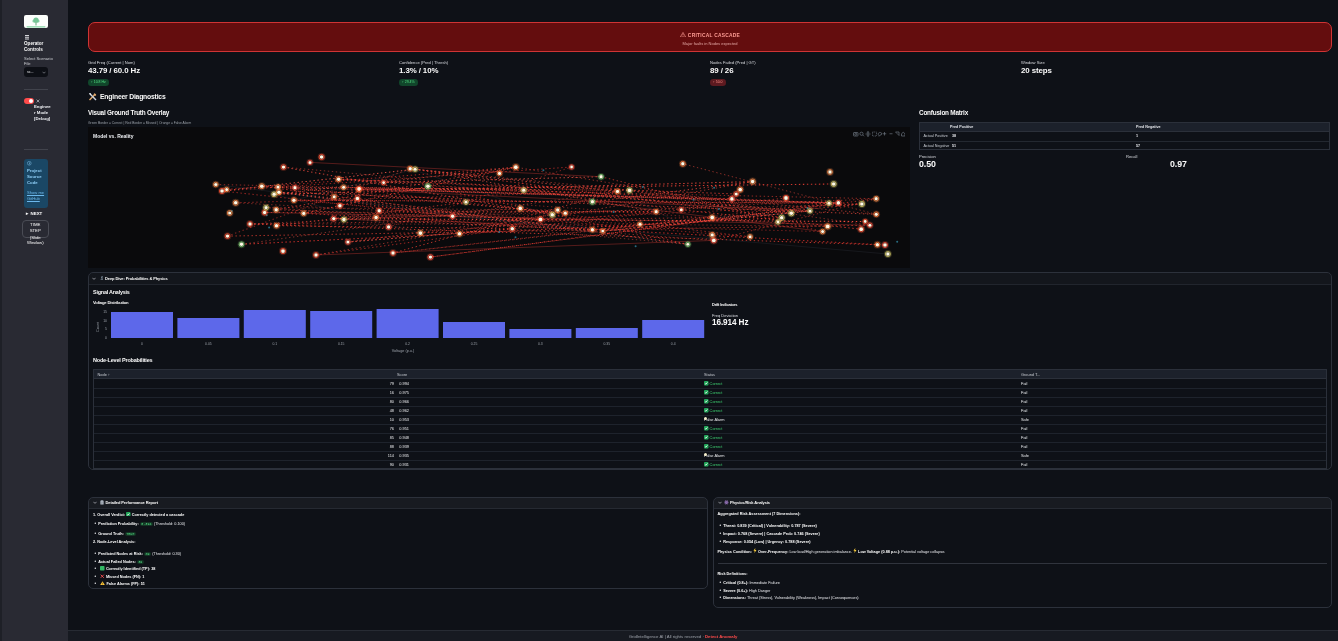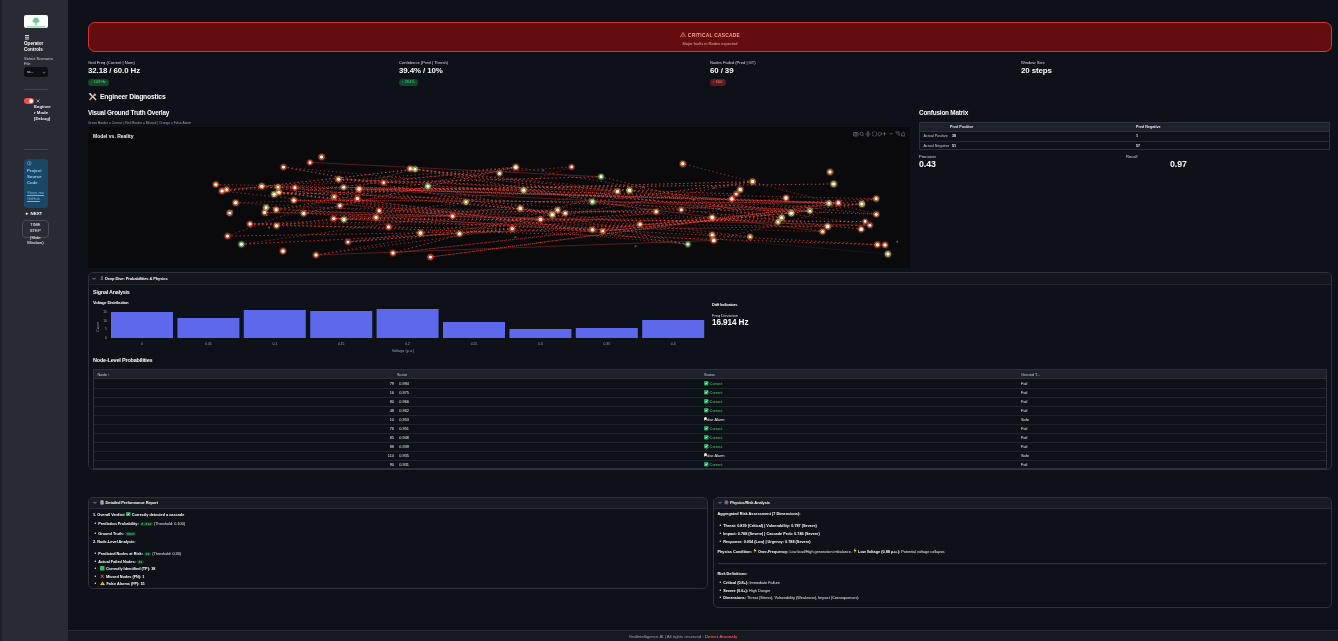--- a/index.html
+++ b/index.html
@@ -114,27 +114,27 @@
 <div id="banner">
   <div class="t"><svg class="ic" width="6" height="5.5" viewBox="0 0 12 11" style="margin-right:2px;">
         <path d="M6 0.8 L11.4 10.2 L0.6 10.2 Z" fill="none" stroke="#ff9d95" stroke-width="1.2"></path>
         <rect x="5.4" y="3.6" width="1.2" height="3.4" fill="#ff9d95"></rect>
         <rect x="5.4" y="8" width="1.2" height="1.2" fill="#ff9d95"></rect>
       </svg>CRITICAL CASCADE</div>
   <div class="s">Major faults in Nodes expected</div>
 </div>
 
 <div class="mlabel" style="left:88px; top:59.5px;">Grid Freq (Current | Nom)</div>
-<div class="mvalue" style="left:88px; top:66px;">32.18 / 60.0 Hz</div>
+<div class="mvalue" style="left:88px; top:66px;">43.79 / 60.0 Hz</div>
 <div class="badge bgreen" style="left:88px; top:79px;">↑ 10.8 Hz</div>
 <div class="mlabel" style="left:399px; top:59.5px;">Confidence (Pred | Thresh)</div>
-<div class="mvalue" style="left:399px; top:66px;">39.4% / 10%</div>
+<div class="mvalue" style="left:399px; top:66px;">1.3% / 10%</div>
 <div class="badge bgreen" style="left:399px; top:79px;">↑ 29.4%</div>
 <div class="mlabel" style="left:710px; top:59.5px;">Nodes Failed (Pred | GT)</div>
-<div class="mvalue" style="left:710px; top:66px;">60 / 39</div>
+<div class="mvalue" style="left:710px; top:66px;">89 / 26</div>
 <div class="badge bred" style="left:710px; top:79px;">↑ 50.0</div>
 <div class="mlabel" style="left:1021px; top:59.5px;">Window Size</div>
 <div class="mvalue" style="left:1021px; top:66px;">20 steps</div>
 
 <div class="h2" style="left:100px; top:92.5px; font-size:6.8px;">Engineer Diagnostics</div>
 <svg class="abs" style="left:88px; top:91.5px;" width="9.5" height="9.5" viewBox="0 0 16 16">
     <path d="M2.5 13.5 L12.5 3.5" stroke="#e3aa6b" stroke-width="2.4"></path>
     <path d="M11 2 l3 3 -1.8 1.8 -3-3 z" fill="#e3aa6b"></path>
     <path d="M3.5 3.5 L13.5 13.5" stroke="#ccd2d9" stroke-width="2.4"></path>
     <path d="M1.5 1.5 l3.4 0.6 0.6 3.4 -2.4 -1 z" fill="#e8ecef"></path>
@@ -580,21 +580,21 @@
   <b style="left:30px; top:2.2px;">Pred Positive</b>
   <b style="left:216px; top:2.2px;">Pred Negative</b>
   <span style="left:3.5px; top:11.5px;">Actual Positive</span>
   <b style="left:32px; top:11.5px;">38</b>
   <b style="left:216px; top:11.5px;">1</b>
   <span style="left:3.5px; top:21px;">Actual Negative</span>
   <b style="left:32px; top:21px;">51</b>
   <b style="left:216px; top:21px;">57</b>
 </div>
 <div class="mlabel" style="left:919px; top:153.5px;">Precision</div>
-<div class="mvalue" style="left:919px; top:159px; font-size:8.8px;">0.43</div>
+<div class="mvalue" style="left:919px; top:159px; font-size:8.8px;">0.50</div>
 <div class="mlabel" style="left:1126px; top:153.5px;">Recall</div>
 <div class="mvalue" style="left:1126px; top:159px; font-size:8.8px;padding-left:44px;">0.97</div>
 
 <div class="exp" style="left:88px; top:272px; width:1244px; height:198px;"></div>
 <div class="abs" style="left:89px; top:273px; width:1242px; height:11.5px; background:rgba(255,255,255,0.022); border-bottom:1px solid #21252d; border-radius:4px 4px 0 0;"></div>
 <svg class="abs" style="left:92px; top:276.5px;" width="4" height="3.2" viewBox="0 0 10 6">
     <path d="M1 1 L5 5 L9 1" stroke="#cfd2d8" stroke-width="1.6" fill="none"></path>
   </svg>
 <svg class="abs" style="left:99.5px; top:275.5px;" width="3.8" height="4.2" viewBox="0 0 10 11">
     <rect x="4" y="0.5" width="2.4" height="5" fill="#a8bccf" transform="rotate(18 5 3)"></rect>

